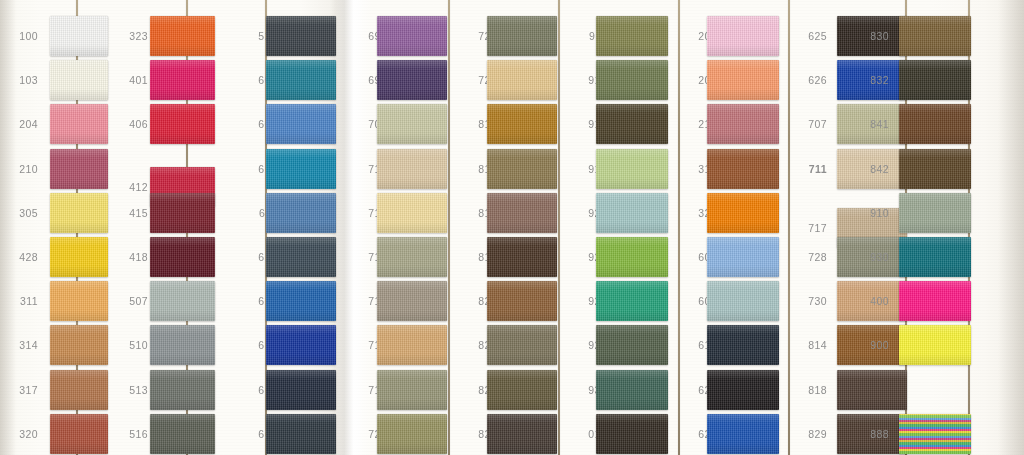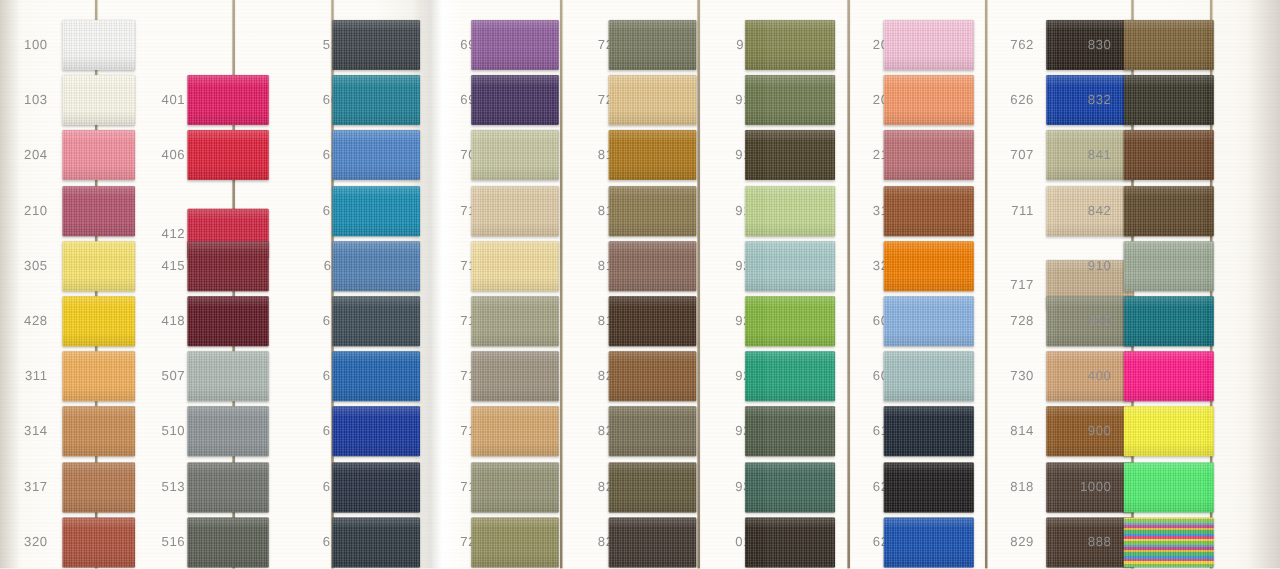--- a/index.html
+++ b/index.html
@@ -182,20 +182,24 @@
           <div class="swatch-label">317</div>
           <div class="swatch" title="317 copper-brown" style="left: 46px; width: 58px; background: rgb(177, 116, 74);"></div>
         </div>
         <div class="swatch-row" style="top: 411.8px;">
           <div class="swatch-label">320</div>
           <div class="swatch" title="320 rust-red" style="left: 46px; width: 58px; background: rgb(171, 79, 57);"></div>
         </div>
       </div>
       <div class="column" style="left: 114px; width: 120px;">
         <div class="thread-line" style="left: 72px;"></div>
+        <div class="swatch-row" style="top: 14px;">
+          <div class="swatch-label">323</div>
+          <div class="swatch" title="323 bright-orange" style="left: 36px; width: 65px; background: rgb(236, 95, 30);"></div>
+        </div>
         <div class="swatch-row" style="top: 58.2px; text-decoration: underline;">
           <div class="swatch-label">401</div>
           <div class="swatch" title="401 magenta-pink" style="left: 36px; width: 65px; background: rgb(224, 26, 98);"></div>
         </div>
         <div class="swatch-row" style="top: 102.4px;">
           <div class="swatch-label">406</div>
           <div class="swatch" title="406 scarlet-red" style="left: 36px; width: 65px; background: rgb(219, 31, 56);"></div>
         </div>
         <div class="swatch-row" style="top: 146.6px; margin-top: 18px;">
           <div class="swatch-label">412</div>
@@ -437,32 +441,32 @@
           <div class="swatch" title="622 black" style="left: 24px; width: 72px; background: rgb(32, 29, 30);"></div>
         </div>
         <div class="swatch-row" style="top: 411.8px;">
           <div class="swatch-label">623</div>
           <div class="swatch" title="623 strong-blue" style="left: 24px; width: 72px; background: rgb(27, 82, 176);"></div>
         </div>
       </div>
       <div class="column" style="left: 793px; width: 120px;">
         <div class="thread-line" style="left: 112px;"></div>
         <div class="swatch-row" style="top: 14px;">
-          <div class="swatch-label">762</div>
+          <div class="swatch-label">625</div>
           <div class="swatch" title="625 dark-espresso" style="left: 44px; width: 70px; background: rgb(47, 38, 31);"></div>
         </div>
         <div class="swatch-row" style="top: 58.2px;">
           <div class="swatch-label">626</div>
           <div class="swatch" title="626 cobalt-blue" style="left: 44px; width: 70px; background: rgb(21, 64, 168);"></div>
         </div>
         <div class="swatch-row" style="top: 102.4px;">
           <div class="swatch-label">707</div>
           <div class="swatch" title="707 pale-olive-beige" style="left: 44px; width: 70px; background: rgb(189, 187, 149);"></div>
         </div>
-        <div class="swatch-row" style="top: 146.6px;">
+        <div class="swatch-row" style="top: 146.6px; font-weight: bold;">
           <div class="swatch-label">711</div>
           <div class="swatch" title="711 sand-beige" style="left: 44px; width: 70px; background: rgb(221, 201, 168);"></div>
         </div>
         <div class="swatch-row" style="top: 206px;">
           <div class="swatch-label">717</div>
           <div class="swatch" title="717 light-taupe" style="left: 44px; width: 70px; background: rgb(198, 176, 143);"></div>
         </div>
         <div class="swatch-row" style="top: 235px;">
           <div class="swatch-label">728</div>
           <div class="swatch" title="728 gray-olive" style="left: 44px; width: 70px; background: rgb(140, 141, 118);"></div>
@@ -511,23 +515,19 @@
           <div class="swatch" title="930 deep-teal" style="left: 44px; width: 72px; background: rgb(15, 111, 124);"></div>
         </div>
         <div class="swatch-row" style="top: 279.2px;">
           <div class="swatch-label">400</div>
           <div class="swatch" title="400 neon-pink" style="left: 44px; width: 72px; background: rgb(252, 26, 133);"></div>
         </div>
         <div class="swatch-row" style="top: 323.4px;">
           <div class="swatch-label">900</div>
           <div class="swatch" title="900 neon-yellow" style="left: 44px; width: 72px; background: rgb(247, 242, 56);"></div>
         </div>
-        <div class="swatch-row" style="top: 367.6px;">
-          <div class="swatch-label">1000</div>
-          <div class="swatch" title="1000 neon-green" style="left: 44px; width: 72px; background: rgb(76, 232, 106);"></div>
-        </div>
         <div class="swatch-row" style="top: 411.8px;">
           <div class="swatch-label">888</div>
           <div class="swatch multicolor" title="888 multicolor-rainbow" style="left: 44px; width: 72px; background: repeating-linear-gradient(0deg, rgb(122, 194, 74) 0px, rgb(122, 194, 74) 3px, rgb(232, 210, 58) 3px, rgb(232, 210, 58) 5px, rgb(224, 70, 126) 5px, rgb(224, 70, 126) 7px, rgb(63, 142, 208) 7px, rgb(63, 142, 208) 9px, rgb(79, 179, 106) 9px, rgb(79, 179, 106) 12px, rgb(217, 185, 60) 12px, rgb(217, 185, 60) 14px, rgb(196, 71, 127) 14px, rgb(196, 71, 127) 16px, rgb(90, 154, 212) 16px, rgb(90, 154, 212) 18px);"></div>
         </div>
       </div>
     </div>
 </div>
 
 </body></html>

